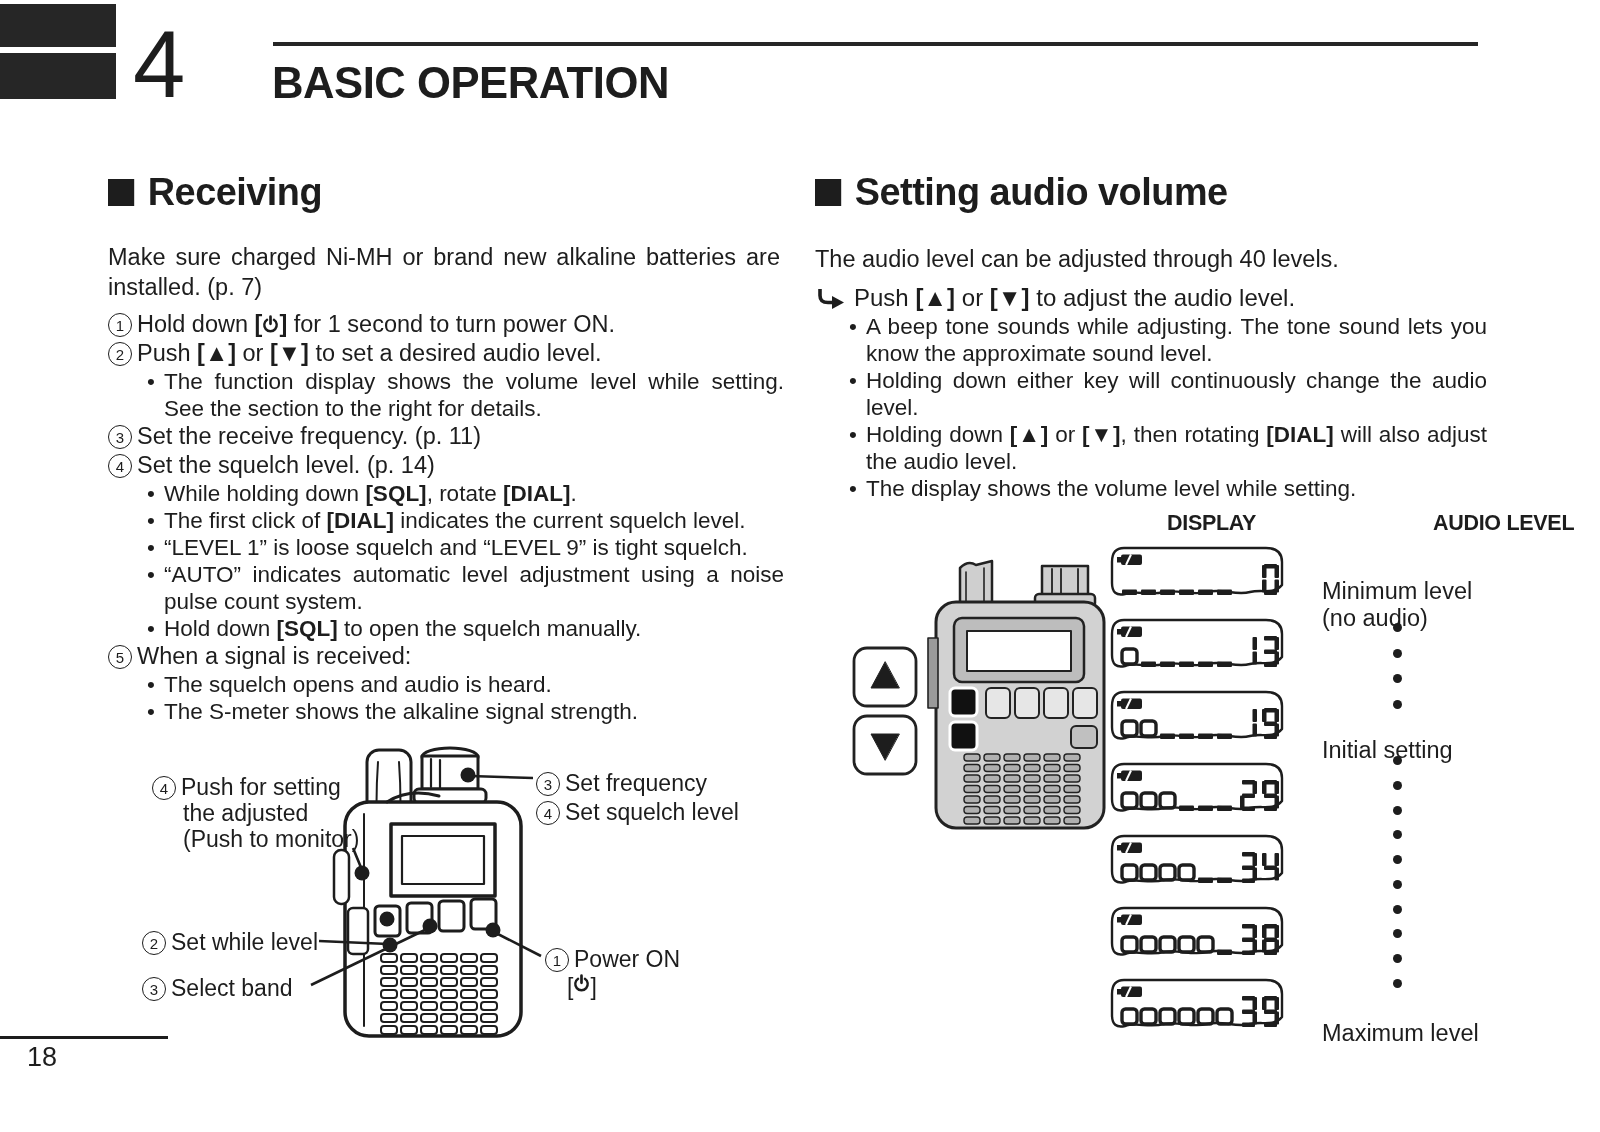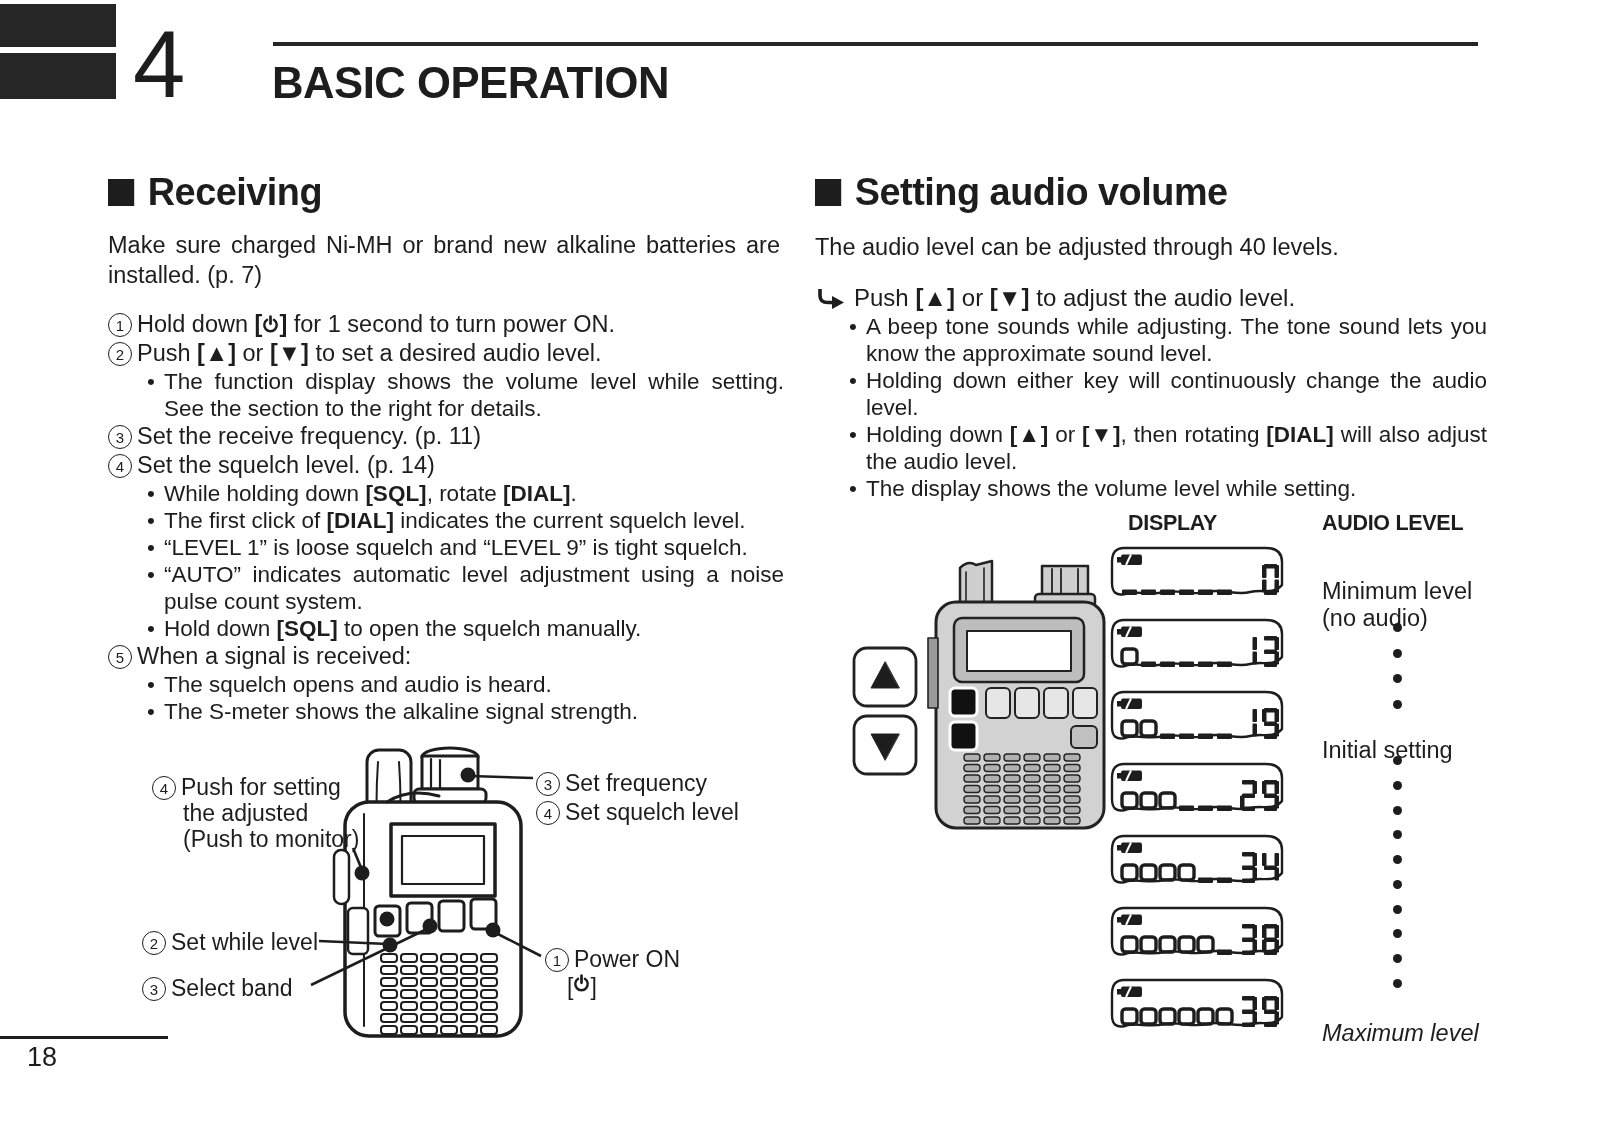--- a/index.html
+++ b/index.html
@@ -12,40 +12,40 @@
   b{font-weight:bold;}
   
   .chapter-bar{background:#262626;}
   .chapter-num{font-size:94px;line-height:1;font-weight:400;letter-spacing:-2px;}
   .title-rule{background:#262626;height:4px;}
   .page-title{font-size:45px;font-weight:bold;letter-spacing:-0.5px;transform:scaleX(0.97);transform-origin:left;white-space:nowrap;}
   
   .sec-head{font-size:39px;font-weight:bold;letter-spacing:-0.5px;transform:scaleX(0.97);transform-origin:left;white-space:nowrap;display:flex;align-items:center;}
   .sqr{display:inline-block;width:27px;height:27px;background:#1d1d1d;margin-right:14px;flex:none;}
   
-  .bodytext{font-size:23.5px;line-height:29.5px;text-align:justify;}
+  .bodytext{font-size:23.5px;line-height:29.5px;text-align:justify;margin-top:12px;}
   .steps{font-size:23.5px;line-height:29px;}
   .step{display:flex;align-items:flex-start;}
   .cnum{display:inline-flex;align-items:center;justify-content:center;width:22px;height:22px;
         border:1.7px solid #1d1d1d;border-radius:50%;font-size:15px;line-height:1;flex:none;
         margin-right:5px;margin-top:3px;}
   .steptext{flex:1;}
   .sub{display:flex;padding-left:39px;font-size:22.5px;line-height:27px;}
   .bdot{flex:none;width:17px;}
   .btext{flex:1;text-align:justify;}
   
   .instr{display:flex;align-items:flex-start;font-size:24px;line-height:29px;}
   .arrow-svg{flex:none;margin:4px 9px 0 0;}
   
   .callout{font-size:23px;line-height:26px;white-space:nowrap;}
   .cl-line{display:flex;align-items:flex-start;}
   .cl-indent{padding-left:31px;}
   .callout .cnum{margin-top:2px;}
   
-  .tbl-head{font-size:21.5px;font-weight:bold;letter-spacing:-0.3px;white-space:nowrap;}
+  .tbl-head{font-size:21.5px;font-weight:bold;letter-spacing:-0.3px;white-space:nowrap;margin-left:39px;}
   .lvl-label{font-size:23.5px;line-height:27px;white-space:nowrap;margin-top:24px;}
   .lvl-dot{width:9px;height:9px;border-radius:50%;background:#1d1d1d;}
   
   .pageno-rule{background:#1d1d1d;height:3px;}
   .pageno{font-size:27px;}
   .pwr{width:17px;height:19px;vertical-align:-2px;}
 </style>
 </head>
 <body>
 
@@ -279,21 +279,21 @@
         <span class="bdot">•</span>
         <span class="btext">Holding down <b>[▲]</b> or <b>[▼]</b>, then rotating <b>[DIAL]</b> will also adjust the audio level.</span>
       </div>
       <div class="sub" style="padding-left: 0px;">
         <span class="bdot">•</span>
         <span class="btext">The display shows the volume level while setting.</span>
       </div>
     </div>
 
   <div class="abs tbl-head" style="left:1128px;top:511px;">DISPLAY</div>
-  <div class="abs tbl-head" style="left:1322px;top:511px;">AUDIO LEVEL</div>
+  <div class="abs tbl-head" style="left:1394px;top:511px;">AUDIO LEVEL</div>
 
   <svg class="abs" width="280" height="300" viewBox="0 0 280 300" style="left:828px;top:538px;">
     <g stroke="#222222" stroke-linejoin="round" stroke-linecap="round">
 
       <path d="M132 30 q8 -8 16 -3 l16 -4 v60 h-32 z" fill="#cfcfcf" stroke-width="2.5"></path>
       <line x1="138" y1="34" x2="138" y2="78" stroke-width="1.6"></line>
       <line x1="156" y1="30" x2="156" y2="78" stroke-width="1.6"></line>
 
       <rect x="214" y="28" width="46" height="30" fill="#cfcfcf" stroke-width="2.5"></rect>
       <line x1="224" y1="31" x2="224" y2="55" stroke-width="1.8"></line>
@@ -554,21 +554,21 @@
         <rect x="146.5" y="34.5" width="4.5" height="13" rx="1" fill="#1d1d1d"></rect>
         <rect x="136" y="45.5" width="13" height="4.5" rx="1" fill="#1d1d1d"></rect>
         <rect x="158" y="19" width="13" height="4.5" rx="1" fill="#1d1d1d"></rect>
         <rect x="168.5" y="20" width="4.5" height="13" rx="1" fill="#1d1d1d"></rect>
         <rect x="168.5" y="34.5" width="4.5" height="13" rx="1" fill="#1d1d1d"></rect>
         <rect x="158" y="45.5" width="13" height="4.5" rx="1" fill="#1d1d1d"></rect>
         <rect x="156" y="20" width="4.5" height="13" rx="1" fill="#1d1d1d"></rect>
         <rect x="158" y="32.5" width="13" height="4.5" rx="1" fill="#1d1d1d"></rect>
       </g>
     </svg>
-    <div class="abs lvl-label" style="left: 1322px; top: 996px; font-style: italic;">Maximum level</div>
+    <div class="abs lvl-label" style="left: 1322px; top: 996px;">Maximum level</div>
     <div class="abs lvl-dot" style="left: 1393px; top: 623px;"></div>
     <div class="abs lvl-dot" style="left: 1393px; top: 649px;"></div>
     <div class="abs lvl-dot" style="left: 1393px; top: 674px;"></div>
     <div class="abs lvl-dot" style="left: 1393px; top: 700px;"></div>
     <div class="abs lvl-dot" style="left: 1393px; top: 756px;"></div>
     <div class="abs lvl-dot" style="left: 1393px; top: 781px;"></div>
     <div class="abs lvl-dot" style="left: 1393px; top: 806px;"></div>
     <div class="abs lvl-dot" style="left: 1393px; top: 830px;"></div>
     <div class="abs lvl-dot" style="left: 1393px; top: 855px;"></div>
     <div class="abs lvl-dot" style="left: 1393px; top: 880px;"></div>

